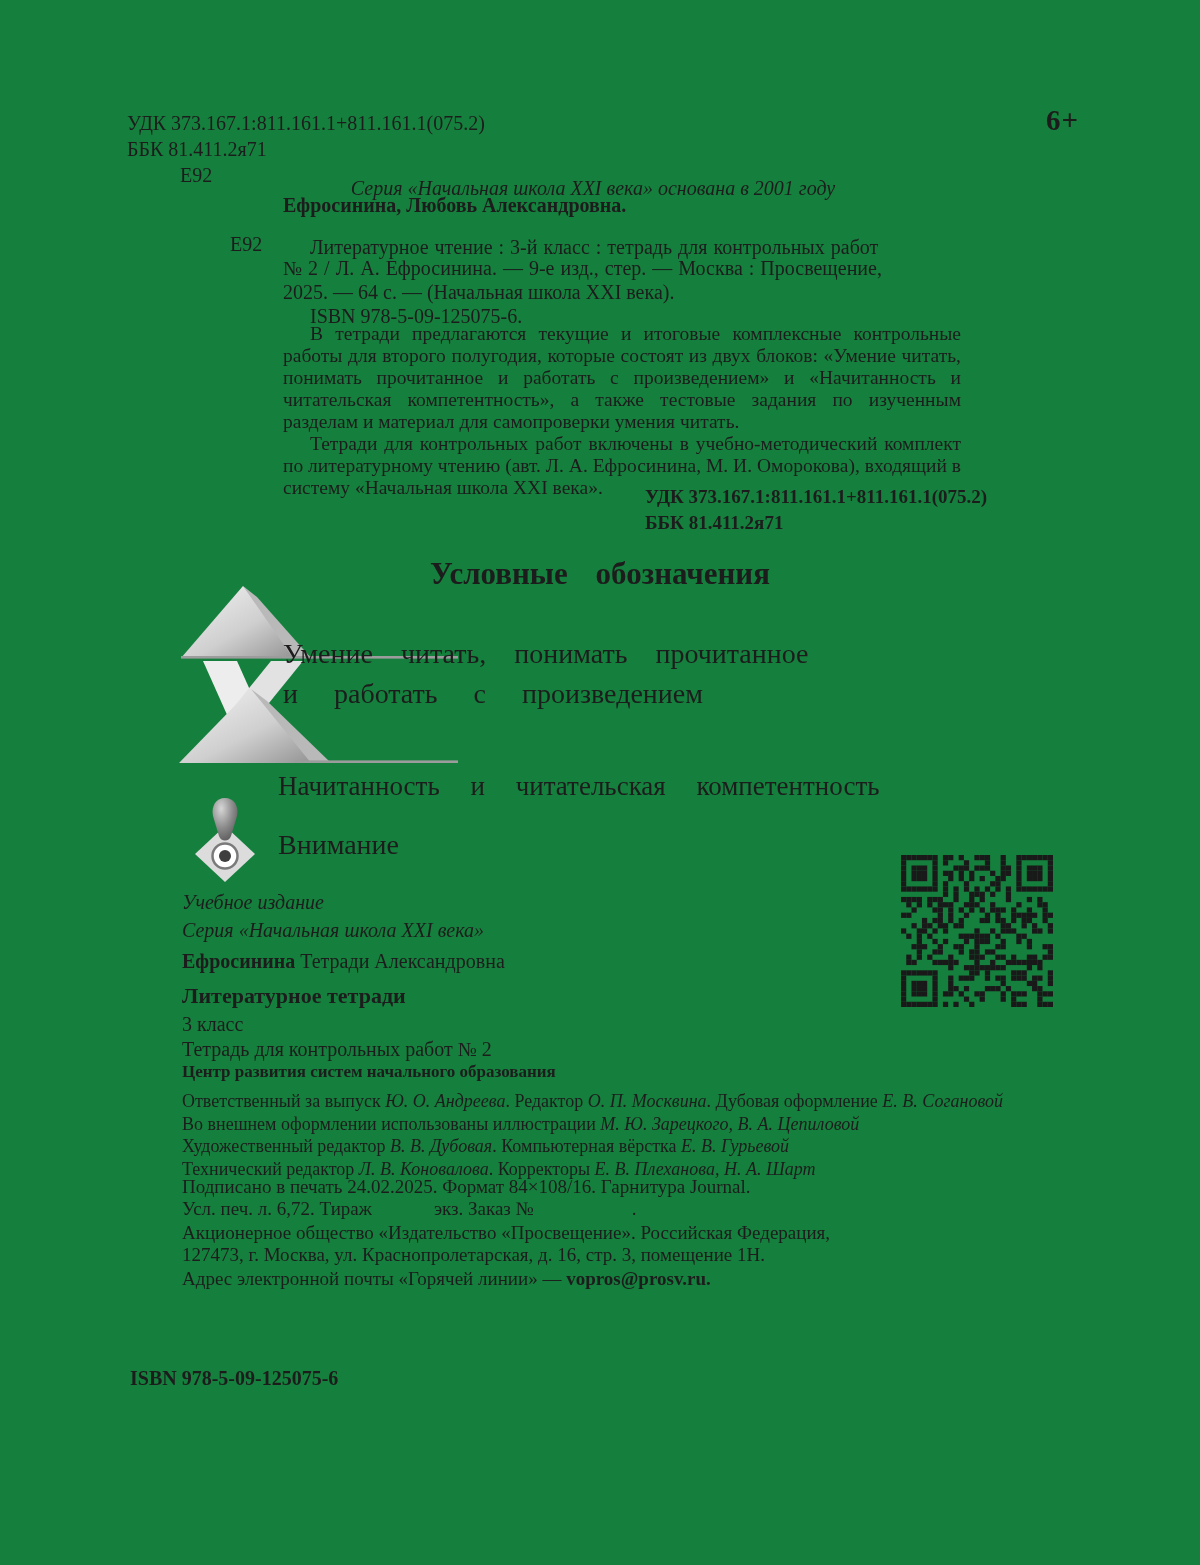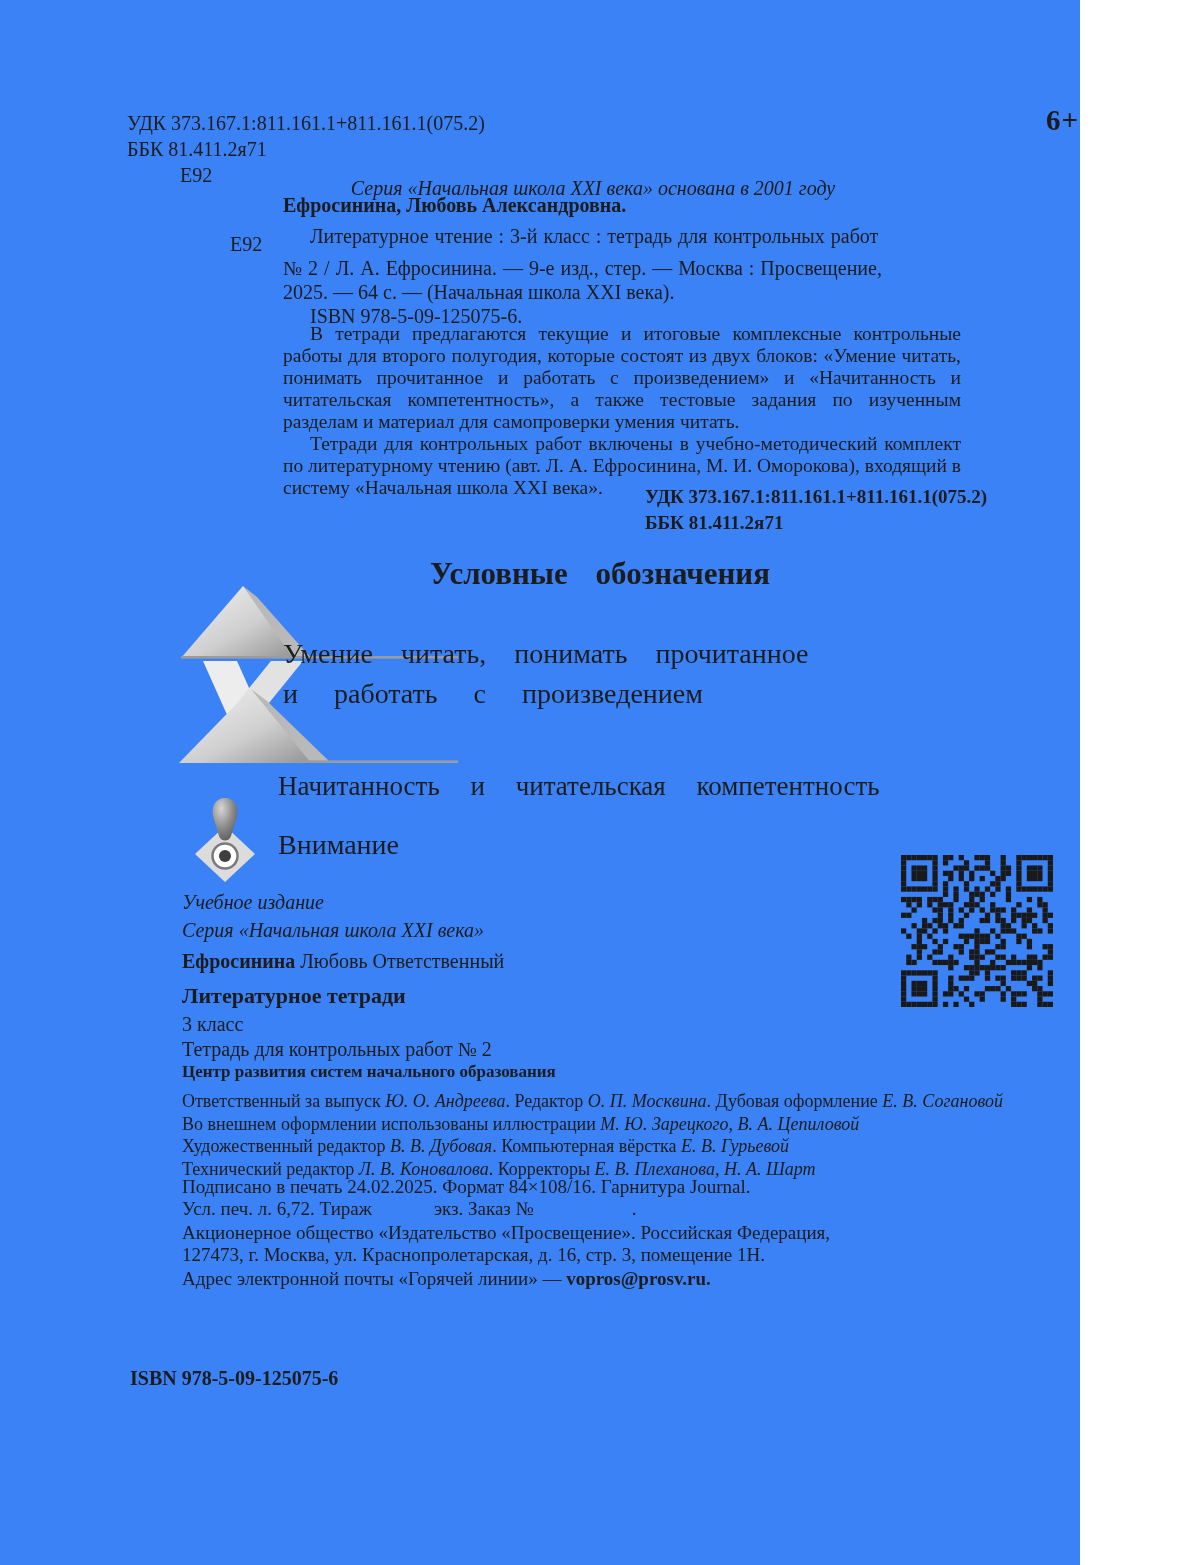--- a/index.html
+++ b/index.html
@@ -1,38 +1,38 @@
 <!DOCTYPE html>
 <html lang="ru"><head>
 <meta charset="utf-8">
 <style>
   html,body{margin:0;padding:0;background:#ffffff;}
   .page{
     position:relative;
-    width:1080px;
+    width:1200px;
     height:1565px;
-    background:#3b82f6;
+    background:#15803d;
     font-family:"Liberation Serif","DejaVu Serif",serif;
     color:#1c1c1c;
     overflow:hidden;
   }
   .abs{position:absolute;}
   .bold{font-weight:bold;}
   .it{font-style:italic;}
 
   
   .b-codes{top:110px;left:127px;font-size:20px;line-height:26px;white-space:nowrap;}
   .b-codes .e92{margin-left:53px;}
   .age{top:104px;left:1046px;font-size:29px;font-weight:bold;letter-spacing:1px;}
 
   .series-note{top:177px;left:283px;width:620px;text-align:center;font-style:italic;font-size:20px;white-space:nowrap;}
 
   .cat-author{top:194px;left:283px;font-size:20px;font-weight:bold;white-space:nowrap;}
   .cat-code{top:233px;left:230px;font-size:20px;}
-  .cat-l1{top:225px;left:310px;font-size:20px;white-space:nowrap;word-spacing:1px;text-align:right;}
+  .cat-l1{top:236px;left:310px;font-size:20px;white-space:nowrap;word-spacing:1px;text-align:right;}
   .cat-l2{top:257px;left:283px;font-size:20px;white-space:nowrap;word-spacing:1px;}
   .cat-l3{top:281px;left:283px;font-size:20px;white-space:nowrap;}
   .cat-isbn{top:305px;left:310px;font-size:20px;white-space:nowrap;}
 
   .annot{top:323px;left:283px;width:678px;text-align:justify;font-size:19.5px;line-height:22px;}
   .annot p{margin:0;text-indent:27px;}
 
   .udk-ref{top:484px;left:645px;font-size:19px;line-height:26px;font-weight:bold;white-space:nowrap;}
 
   .legend-title{top:556px;left:0;width:1200px;margin:0;text-align:center;font-size:31px;font-weight:bold;word-spacing:20px;}
@@ -521,21 +521,21 @@
         <rect x="105" y="140" width="5" height="5"></rect>
         <rect x="110" y="140" width="5" height="5"></rect>
         <rect x="115" y="140" width="5" height="5"></rect>
         <rect x="130" y="140" width="5" height="5"></rect>
         <rect x="135" y="140" width="5" height="5"></rect>
         <rect x="140" y="140" width="5" height="5"></rect>
       </svg></div>
 
   <div class="abs imp imp-edition">Учебное издание</div>
   <div class="abs imp imp-series">Серия «Начальная школа XXI века»</div>
-  <div class="abs imp imp-author"><span class="bold">Ефросинина</span><span> Любовь Ответственный</span></div>
+  <div class="abs imp imp-author"><span class="bold">Ефросинина</span><span> Тетради Александровна</span></div>
   <div class="abs imp imp-title">Литературное тетради</div>
   <div class="abs imp imp-grade">3 класс</div>
   <div class="abs imp imp-sub">Тетрадь для контрольных работ № 2</div>
   <div class="abs imp imp-center">Центр развития систем начального образования</div>
 
   <div class="abs imp imp-credits">
     <div><span>Ответственный за выпуск </span><span class="it">Ю. О. Андреева</span><span>. Редактор </span><span class="it">О. П. Москвина</span><span>. Дубовая оформление </span><span class="it">Е. В. Согановой</span></div>
     <div><span>Во внешнем оформлении использованы иллюстрации </span><span class="it">М. Ю. Зарецкого, В. А. Цепиловой</span></div>
     <div><span>Художественный редактор </span><span class="it">В. В. Дубовая</span><span>. Компьютерная вёрстка </span><span class="it">Е. В. Гурьевой</span></div>
     <div><span>Технический редактор </span><span class="it">Л. В. Коновалова</span><span>. Корректоры </span><span class="it">Е. В. Плеханова, Н. А. Шарт</span></div>

